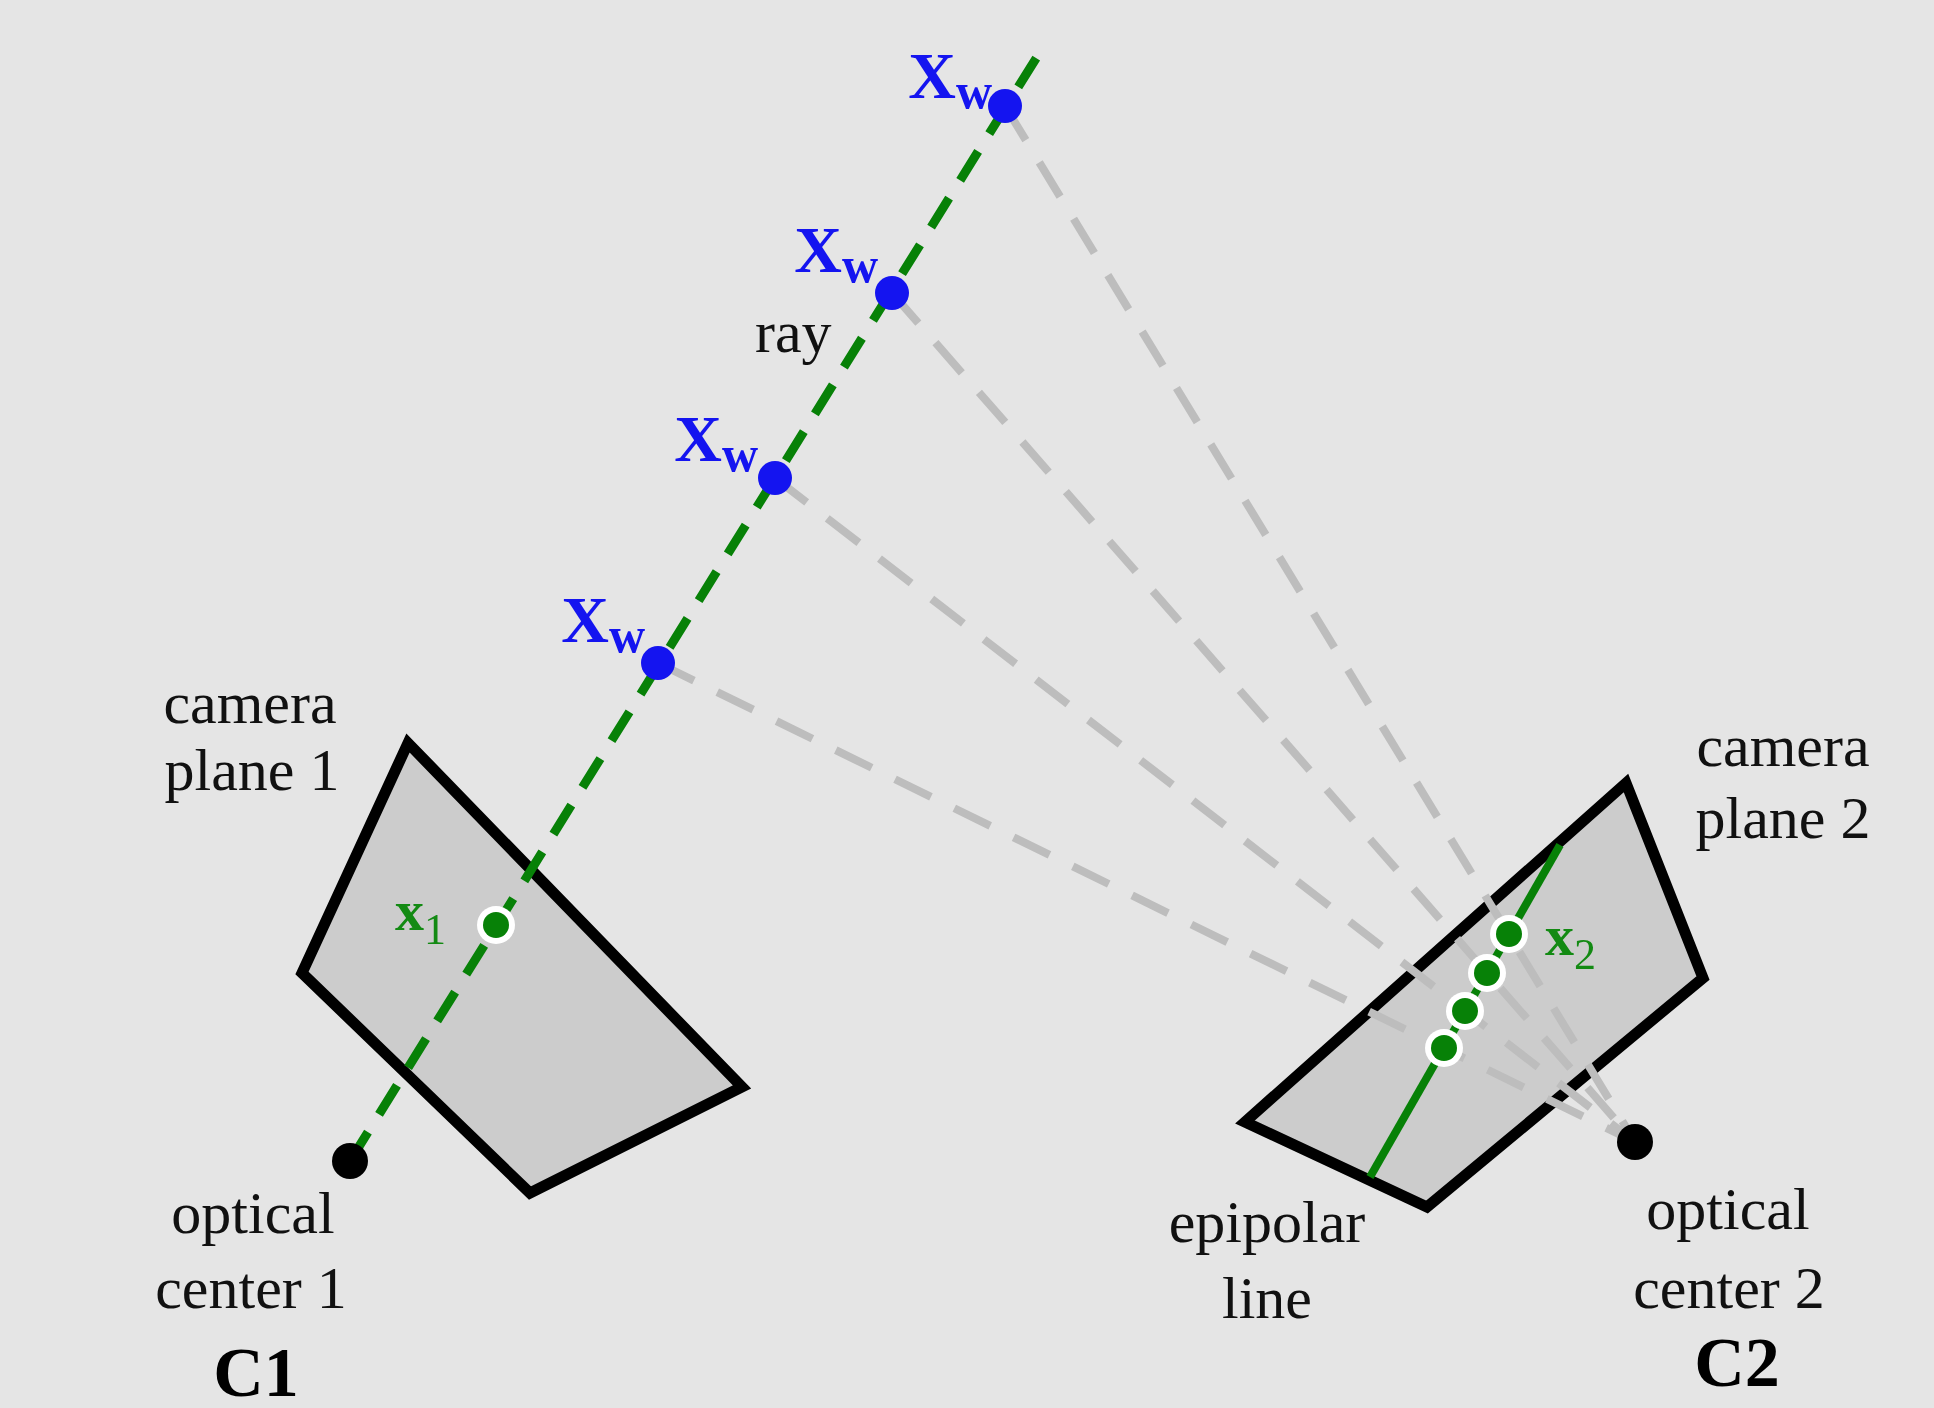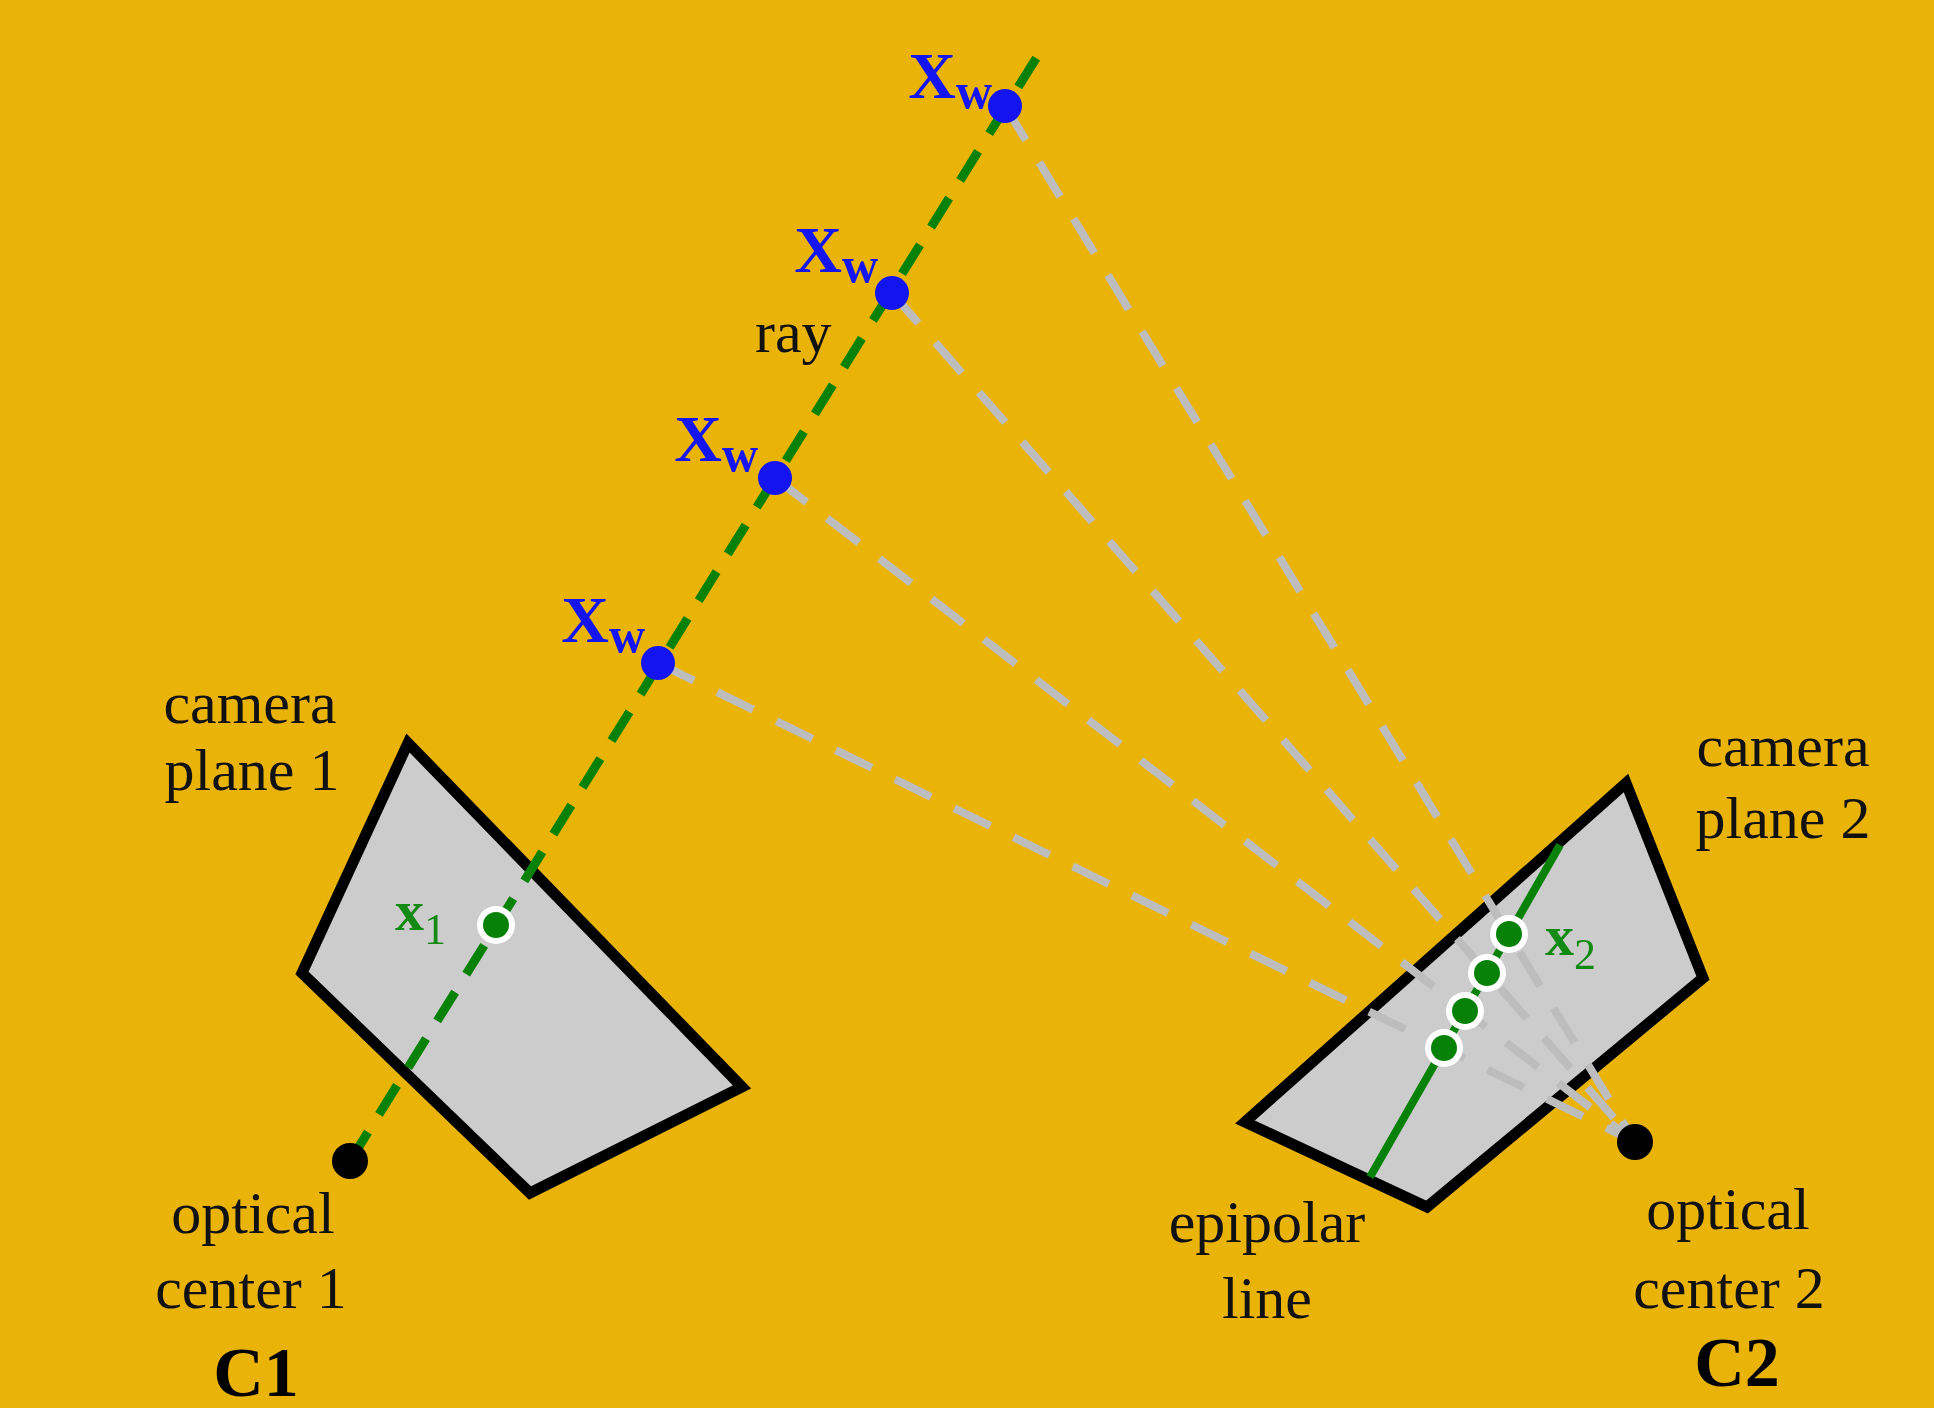--- a/index.html
+++ b/index.html
@@ -4,21 +4,21 @@
 <style>
   html, body {
     margin: 0;
     padding: 0;
     background: #ffffff;
   }
   .stage {
     position: relative;
     width: 1934px;
     height: 1408px;
-    background: #eab308;
+    background: #e5e5e5;
     overflow: hidden;
   }
   svg { display: block; }
 
   
   .plane {
     stroke: #000000;
     stroke-width: 11;
     stroke-linejoin: miter;
   }

